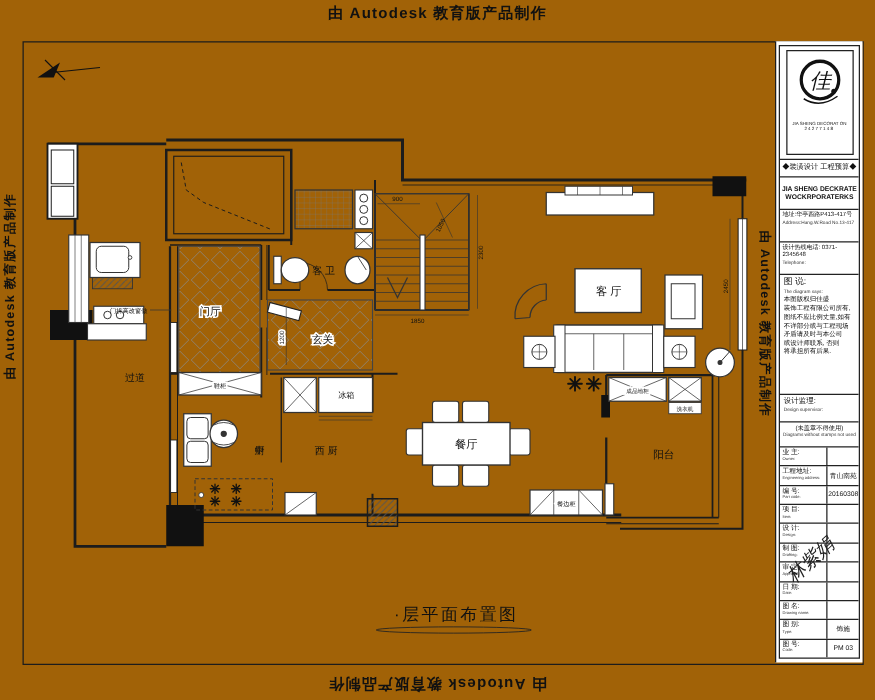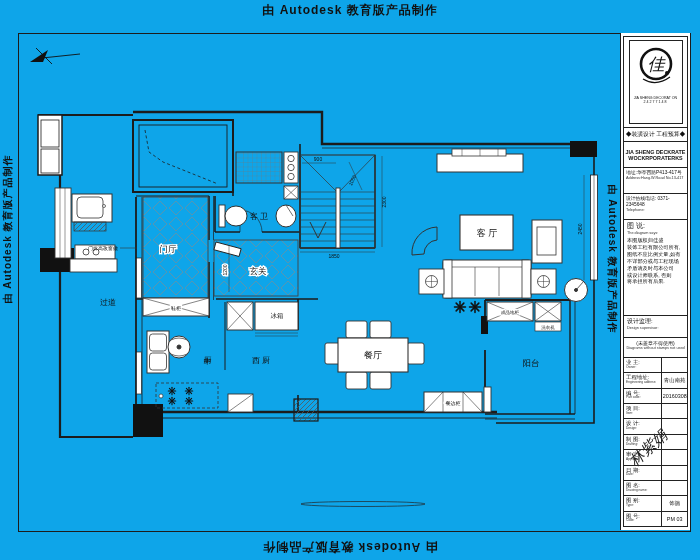--- a/index.html
+++ b/index.html
@@ -1,16 +1,16 @@
 <!DOCTYPE html>
 <html><head>
 <meta charset="utf-8">
 <style>
   html,body{margin:0;padding:0;background:#fff;}
-  #sheet{position:relative;width:700px;height:560px;background:#0ea5e9;overflow:hidden;
+  #sheet{position:relative;width:700px;height:560px;background:#a16207;overflow:hidden;
          font-family:"Liberation Sans",sans-serif;color:#111;}
   .wm{position:absolute;font-weight:600;font-size:12px;letter-spacing:1px;color:#111;white-space:nowrap;}
   .wm-top{top:2px;left:0;width:700px;text-align:center;}
   .wm-bottom{top:538px;left:225px;width:250px;text-align:center;transform:rotate(180deg);}
   .wm-right{top:252px;left:522px;width:180px;text-align:center;font-size:10px;transform:rotate(90deg);}
   .wm-left{top:222px;left:-82px;width:180px;text-align:center;font-size:10px;transform:rotate(-90deg);}
   .sheet-border{position:absolute;left:18px;top:33px;width:671px;height:497px;border:1.6px solid #1c1c1c;}
   #plansvg{position:absolute;left:0;top:0;}
   .drawing-title{position:absolute;left:285px;top:483px;width:160px;text-align:center;
                  font-size:13.5px;letter-spacing:2px;font-weight:500;}
@@ -284,20 +284,21 @@
     <text x="334" y="258" font-size="5" text-anchor="middle">1850</text>
     <text font-size="5" text-anchor="middle" transform="translate(227,270) rotate(-90)" class="halo">1200</text>
     <text font-size="5" text-anchor="middle" transform="translate(582,229) rotate(-90)">2450</text>
 
     <text x="118" y="250" font-size="5" text-anchor="end">门拆高改窗做</text>
     <line x1="120" y1="248" x2="137" y2="248" stroke="#333" stroke-width="0.6"></line>
 
     <ellipse cx="363" cy="504" rx="62" ry="2.5" fill="none" stroke="#222" stroke-width="0.7"></ellipse>
   </svg>
 
+  <div class="drawing-title">·层平面布置图</div>
 
   <div class="titleblock">
     <div class="tb-inner">
       <div class="tb-logo-sec">
         <div class="tb-logo-frame">
           <svg width="42" height="46" viewBox="0 0 42 46">
             <circle cx="21" cy="19" r="15" fill="none" stroke="#111" stroke-width="2.6"></circle>
             <text x="21" y="25" text-anchor="middle" font-size="17" font-style="italic">佳</text>
             <circle cx="32" cy="28" r="2" fill="#111"></circle>
             <path d="M8,34 Q21,42 35,32" fill="none" stroke="#111" stroke-width="1.2"></path>

